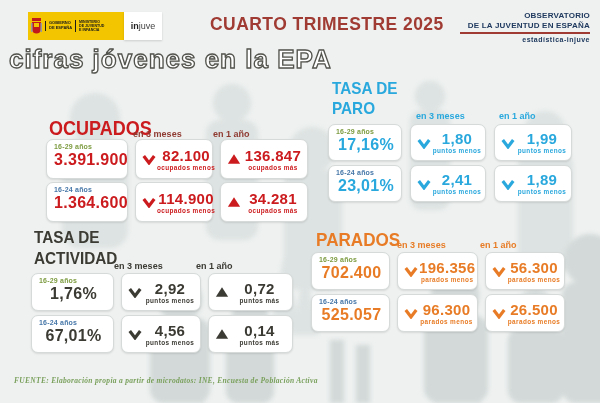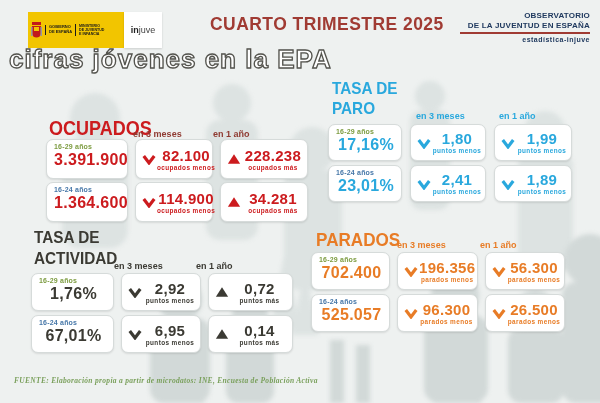--- a/index.html
+++ b/index.html
@@ -1,21 +1,21 @@
 <!DOCTYPE html>
 <html style="--red: #cc1b1e; --dark-red: #8f3a31; --title-red: #a03b33; --blue: #29a8dd; --orange: #e87c26; --dark: #3b3a33; --green-label: #7d9c41; --steel-label: #4677a8; --navy: #203a5f; --footer-green: #7aa05c; --background: #eef1f0; --logo-yellow: #f2c500;"><head>
 <meta charset="utf-8">
 <style>
   html,body{margin:0;padding:0;}
   body{font-family:"Liberation Sans",sans-serif;}
   .canvas{position:relative;width:600px;height:403px;background:var(--background,#eef1f0);overflow:hidden;}
   .bg{position:absolute;left:0;top:0;}
 
   
-  .gov-logo{position:absolute;left:28px;top:12px;height:36px;display:flex;}
+  .gov-logo{position:absolute;left:28px;top:12px;height:28px;display:flex;}
   .gov-yellow{width:96px;background:var(--logo-yellow,#f2c500);display:flex;align-items:center;gap:3px;padding:2px 3px;box-sizing:border-box;}
   .coat svg{display:block;}
   .gov-txt{font-size:4px;line-height:4.6px;font-weight:bold;color:#1a1a1a;white-space:pre-line;border-left:1px solid #1a1a1a;padding-left:3px;}
   .min-txt{font-size:3.6px;line-height:4.2px;font-weight:bold;color:#1a1a1a;white-space:pre-line;border-left:1px solid #1a1a1a;padding-left:3px;}
   .injuve{width:38px;background:#fff;display:flex;align-items:center;justify-content:center;font-size:9px;color:#222;box-shadow:0 1px 2px rgba(0,0,0,.15);}
   .injuve .in{font-weight:bold;}
   .injuve .juve{font-weight:normal;color:#444;}
 
   .quarter-title{position:absolute;left:210px;top:13px;font-size:19px;font-weight:bold;color:var(--title-red,#a03b33);transform:scaleX(.92);transform-origin:0 0;letter-spacing:.5px;white-space:nowrap;}
 
@@ -174,21 +174,21 @@
             <span class="ccap">ocupados menos</span>
           </span>
       </div>
       <div class="card ccard">
         <span class="arrow up">
             <svg class="tri-up" viewBox="0 0 16 13">
               <polygon points="8,1 15,12 1,12"></polygon>
             </svg>
           </span>
         <span class="cbody">
-            <span class="cnum">228.238</span>
+            <span class="cnum">136.847</span>
             <span class="ccap">ocupados más</span>
           </span>
       </div>
       <div class="card vcard">
         <span class="age age-blue">16-24 años</span>
         <span class="val">1.364.600</span>
       </div>
       <div class="card ccard">
         <span class="arrow down">
             <svg class="tri-down" viewBox="0 0 16 13">
@@ -311,21 +311,21 @@
         <span class="age age-blue">16-24 años</span>
         <span class="val">67,01%</span>
       </div>
       <div class="card ccard">
         <span class="arrow down">
             <svg class="tri-down" viewBox="0 0 16 13">
               <polyline points="2,3 8,11 14,3"></polyline>
             </svg>
           </span>
         <span class="cbody">
-            <span class="cnum">6,95</span>
+            <span class="cnum">4,56</span>
             <span class="ccap">puntos menos</span>
           </span>
       </div>
       <div class="card ccard">
         <span class="arrow up">
             <svg class="tri-up" viewBox="0 0 16 13">
               <polygon points="8,1 15,12 1,12"></polygon>
             </svg>
           </span>
         <span class="cbody">

